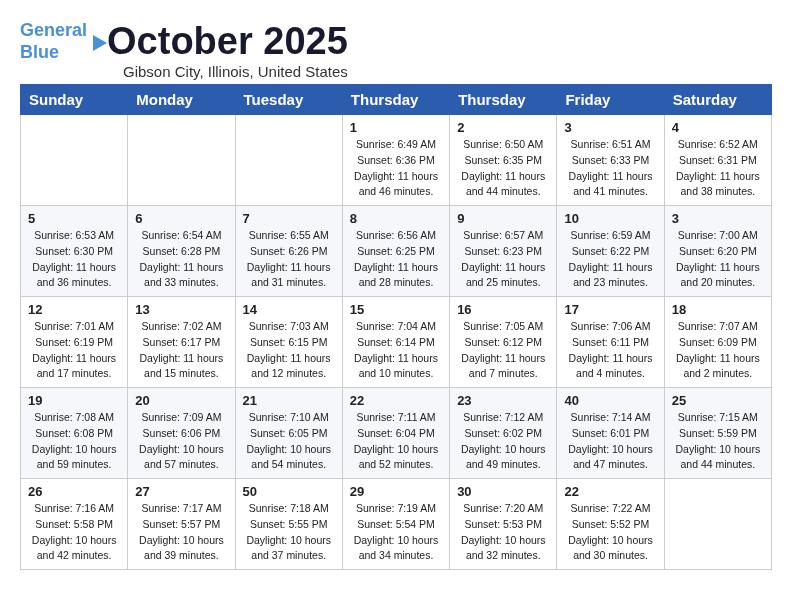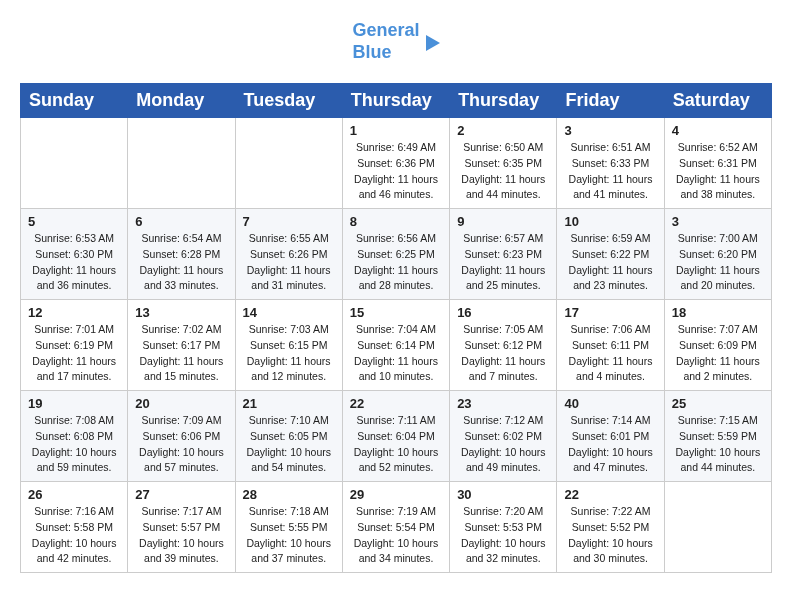--- a/index.html
+++ b/index.html
@@ -5,23 +5,23 @@
     * { box-sizing: border-box; margin: 0; padding: 0; }
     body {
       font-family: Arial, sans-serif;
       background: #fff;
       width: 792px;
       min-height: 612px;
       padding: 20px;
     }
     .header {
       display: flex;
-      justify-content: center;
+      justify-content: flex-start;
       align-items: flex-start;
-      margin-bottom: 20px;
+      margin-bottom: 4px;
     }
     .logo {
       display: flex;
       align-items: center;
       gap: 4px;
     }
     .logo-text {
       font-size: 18px;
       font-weight: bold;
       color: #1a3a5c;
@@ -53,21 +53,21 @@
     .calendar {
       width: 100%;
       border-collapse: collapse;
       border: 1px solid #ccc;
     }
     .calendar th {
       background: #2b5cad;
       color: #fff;
       text-align: left;
       padding: 6px 8px;
-      font-size: 18px;
+      font-size: 15px;
       font-weight: bold;
       border: 1px solid #2b5cad;
     }
     .calendar td {
       vertical-align: top;
       padding: 5px 7px;
       border: 1px solid #ccc;
       width: calc(100% / 7);
       min-height: 80px;
       font-size: 11px;
@@ -99,20 +99,24 @@
   <div class="logo">
     <div>
       <div style="display:flex;align-items:center;gap:6px;">
         <div>
           <div class="logo-text"><span>General</span></div>
           <div class="logo-text"><span style="color:#4a90d9;">Blue</span></div>
         </div>
         <div class="logo-arrow"></div>
       </div>
     </div>
+  </div>
+  <div class="title-section">
+    <div class="month-title">October 2025</div>
+    <div class="location">Gibson City, Illinois, United States</div>
   </div>
 </div>
 
 <table class="calendar">
   <thead>
     <tr>
       <th>Sunday</th>
       <th>Monday</th>
       <th>Tuesday</th>
       <th>Thursday</th>
@@ -236,21 +240,21 @@
       <tr>
         <td>
           <span class="day-number">26</span>
           <div class="day-info">Sunrise: 7:16 AM<br>Sunset: 5:58 PM<br>Daylight: 10 hours and 42 minutes.</div>
         </td>
         <td>
           <span class="day-number">27</span>
           <div class="day-info">Sunrise: 7:17 AM<br>Sunset: 5:57 PM<br>Daylight: 10 hours and 39 minutes.</div>
         </td>
         <td>
-          <span class="day-number">28</span>
+          <span class="day-number">50</span>
           <div class="day-info">Sunrise: 7:18 AM<br>Sunset: 5:55 PM<br>Daylight: 10 hours and 37 minutes.</div>
         </td>
         <td>
           <span class="day-number">29</span>
           <div class="day-info">Sunrise: 7:19 AM<br>Sunset: 5:54 PM<br>Daylight: 10 hours and 34 minutes.</div>
         </td>
         <td>
           <span class="day-number">30</span>
           <div class="day-info">Sunrise: 7:20 AM<br>Sunset: 5:53 PM<br>Daylight: 10 hours and 32 minutes.</div>
         </td>

